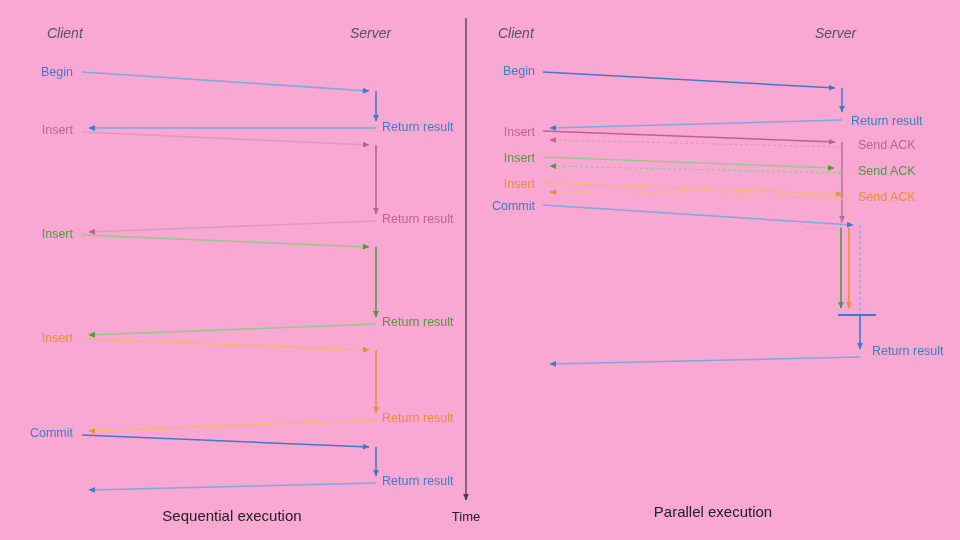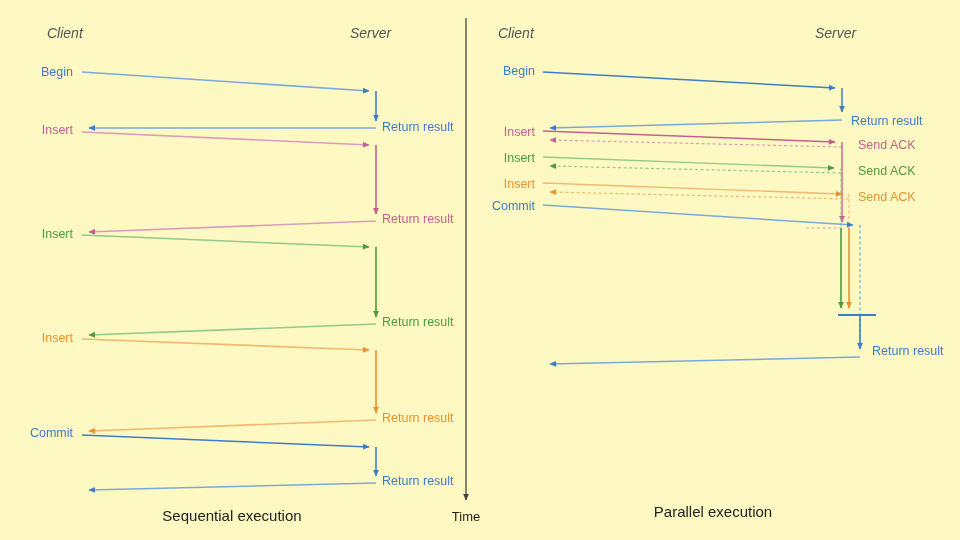--- a/index.html
+++ b/index.html
@@ -4,21 +4,21 @@
 <style>
   html, body {
     margin: 0;
     padding: 0;
     background: #ffffff;
   }
   #stage {
     position: relative;
     width: 960px;
     height: 540px;
-    background: #fef9c3;
+    background: #f9a8d4;
     overflow: hidden;
     font-family: "Liberation Sans", sans-serif;
   }
   svg.diagram {
     position: absolute;
     left: 0;
     top: 0;
     width: 960px;
     height: 540px;
     display: block;

